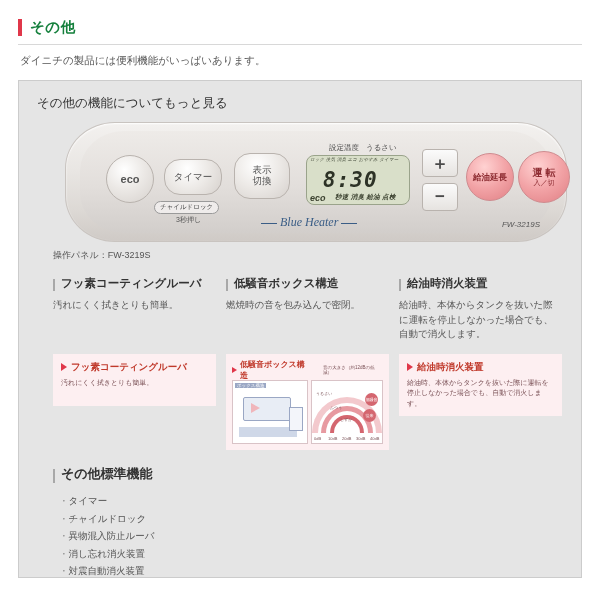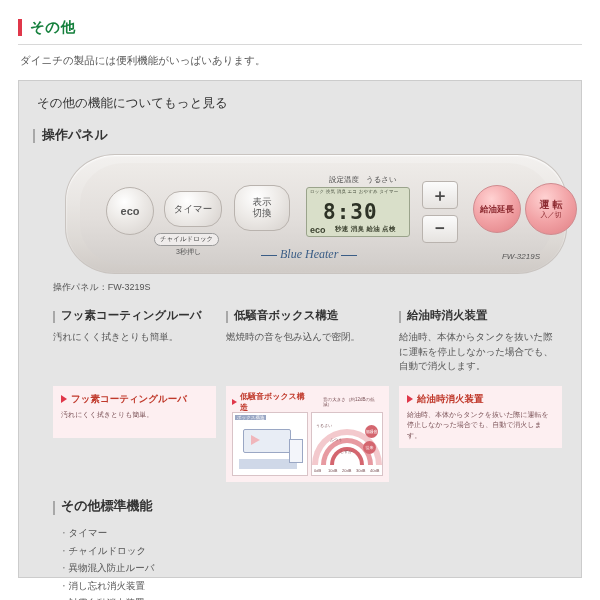--- a/index.html
+++ b/index.html
@@ -134,28 +134,28 @@
     background: radial-gradient(circle at 38% 28%, #ffd2d2 0%, #f2a3a6 50%, #e07f84 100%);
     border: 1px solid #cf8b8f;
     display: flex;
     flex-direction: column;
     align-items: center;
     justify-content: center;
     font-size: 8.5px;
     color: #8d2b31;
     font-weight: bold;
     line-height: 1.2;
-    margin-left: 7px;
   }
   .lcd {
     position: absolute;
     background: #d9dfc9;
     border: 1px solid #9aa38b;
-    border-radius: 3px;
+    border-radius: 8px;
     overflow: hidden;
+    font-style: italic;
   }
   .lcd .big {
     position: absolute;
     left: 16px; top: 12px;
     font-family: "DejaVu Sans Mono", monospace;
     font-size: 21px;
     font-weight: bold;
     color: #2d3226;
     letter-spacing: 1px;
   }
@@ -441,24 +441,20 @@
   <div class="top-head">
     <div class="bar"></div>
     <div class="title">その他</div>
   </div>
   <div class="top-rule"></div>
   <div class="top-desc">ダイニチの製品には便利機能がいっぱいあります。</div>
 
   <div class="panel">
     <div class="panel-title">その他の機能についてもっと見る</div>
 
-    <div class="sec-head">
-      <div class="tick"></div>
-      <div class="txt">操作パネル</div>
-    </div>
 
     <div class="photo-wrap">
       <div class="cp">
         <div class="cp-inner"></div>
 
         <div class="btn-round" style="left:40px; top:32px; width:46px; height:46px;">
           <span>eco</span>
         </div>
 
         <div class="btn-oval" style="left:98px; top:36px; width:56px; height:34px; font-size:9.5px;">

